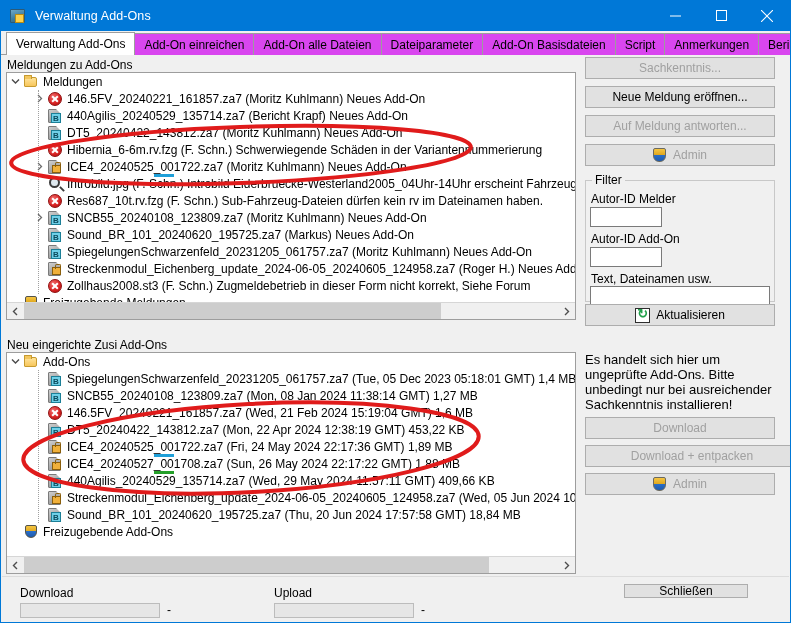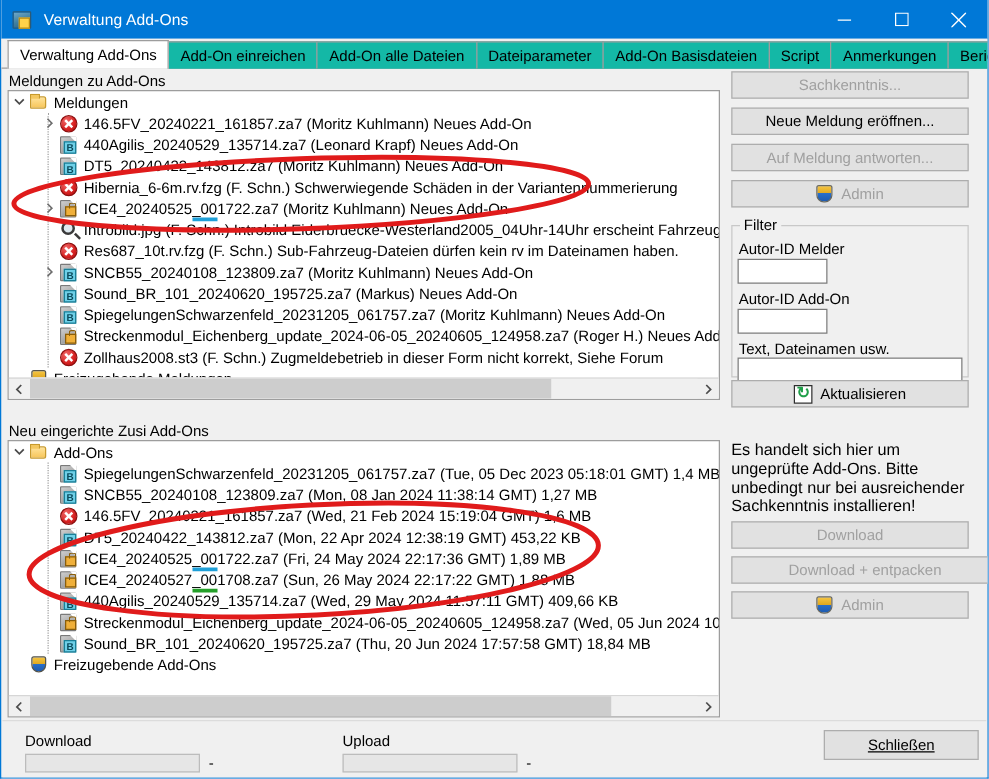--- a/index.html
+++ b/index.html
@@ -72,21 +72,21 @@
     align-items: flex-end;
     padding-left: 5px;
     border-bottom: 1px solid #9d9d9d;
   }
   .tab {
     height: 22px;
     padding: 0 9px;
     display: flex; align-items: center;
     font-size: 12px;
     color: #000;
-    background: #14b8a6;
+    background: #d946ef;
     border: 1px solid #9d9d9d;
     border-bottom: none;
     margin-right: -1px;
     white-space: nowrap;
     position: relative;
     top: 1px;
   }
   .tab.active {
     background: #ffffff;
     height: 23px;
@@ -431,21 +431,21 @@
             <span class="ic-err"></span>
           </span>
           <span class="label">146.5FV_20240221_161857.za7 (Moritz Kuhlmann) Neues Add-On</span>
         </div>
         <div class="trow indent1">
           <span class="expander"></span>
           <span class="ico">
             <span class="ic-file"></span>
             <span class="badge-b">B</span>
           </span>
-          <span class="label">440Agilis_20240529_135714.za7 (Leonard Krapf) Neues Add-On</span>
+          <span class="label">440Agilis_20240529_135714.za7 (Bericht Krapf) Neues Add-On</span>
         </div>
         <div class="trow indent1">
           <span class="expander"></span>
           <span class="ico">
             <span class="ic-file"></span>
             <span class="badge-b">B</span>
           </span>
           <span class="label">DT5_20240422_143812.za7 (Moritz Kuhlmann) Neues Add-On</span>
         </div>
         <div class="trow indent1">
@@ -705,21 +705,21 @@
 
   <div class="bottombar">
     <div class="panel-label" style="left:18px; top:9px;">Download</div>
     <div class="progressbox" style="left:18px; top:26px; width:140px; height:15px;"></div>
     <div class="dash" style="left:165px; top:26px;">-</div>
 
     <div class="panel-label" style="left:272px; top:9px;">Upload</div>
     <div class="progressbox" style="left:272px; top:26px; width:140px; height:15px;"></div>
     <div class="dash" style="left:419px; top:26px;">-</div>
 
-    <div class="btn" style="left:657px; top:7px; width:124px; height:24px;text-decoration:underline;">Schließen</div>
+    <div class="btn" style="left:622px; top:7px; width:124px; height:14px;">Schließen</div>
   </div>
 
   <svg class="annot" style="left:0px; top:120px;" width="480" height="70" viewBox="0 0 480 70">
     <ellipse cx="240" cy="35" rx="230" ry="28" fill="none" stroke="#e01b1b" stroke-width="4" transform="rotate(-2 240 35)"></ellipse>
   </svg>
 
   <svg class="annot" style="left:10px; top:398px;" width="480" height="100" viewBox="0 0 480 100">
     <ellipse cx="240" cy="50" rx="228" ry="44" fill="none" stroke="#e01b1b" stroke-width="4" transform="rotate(-3 240 50)"></ellipse>
   </svg>
 

